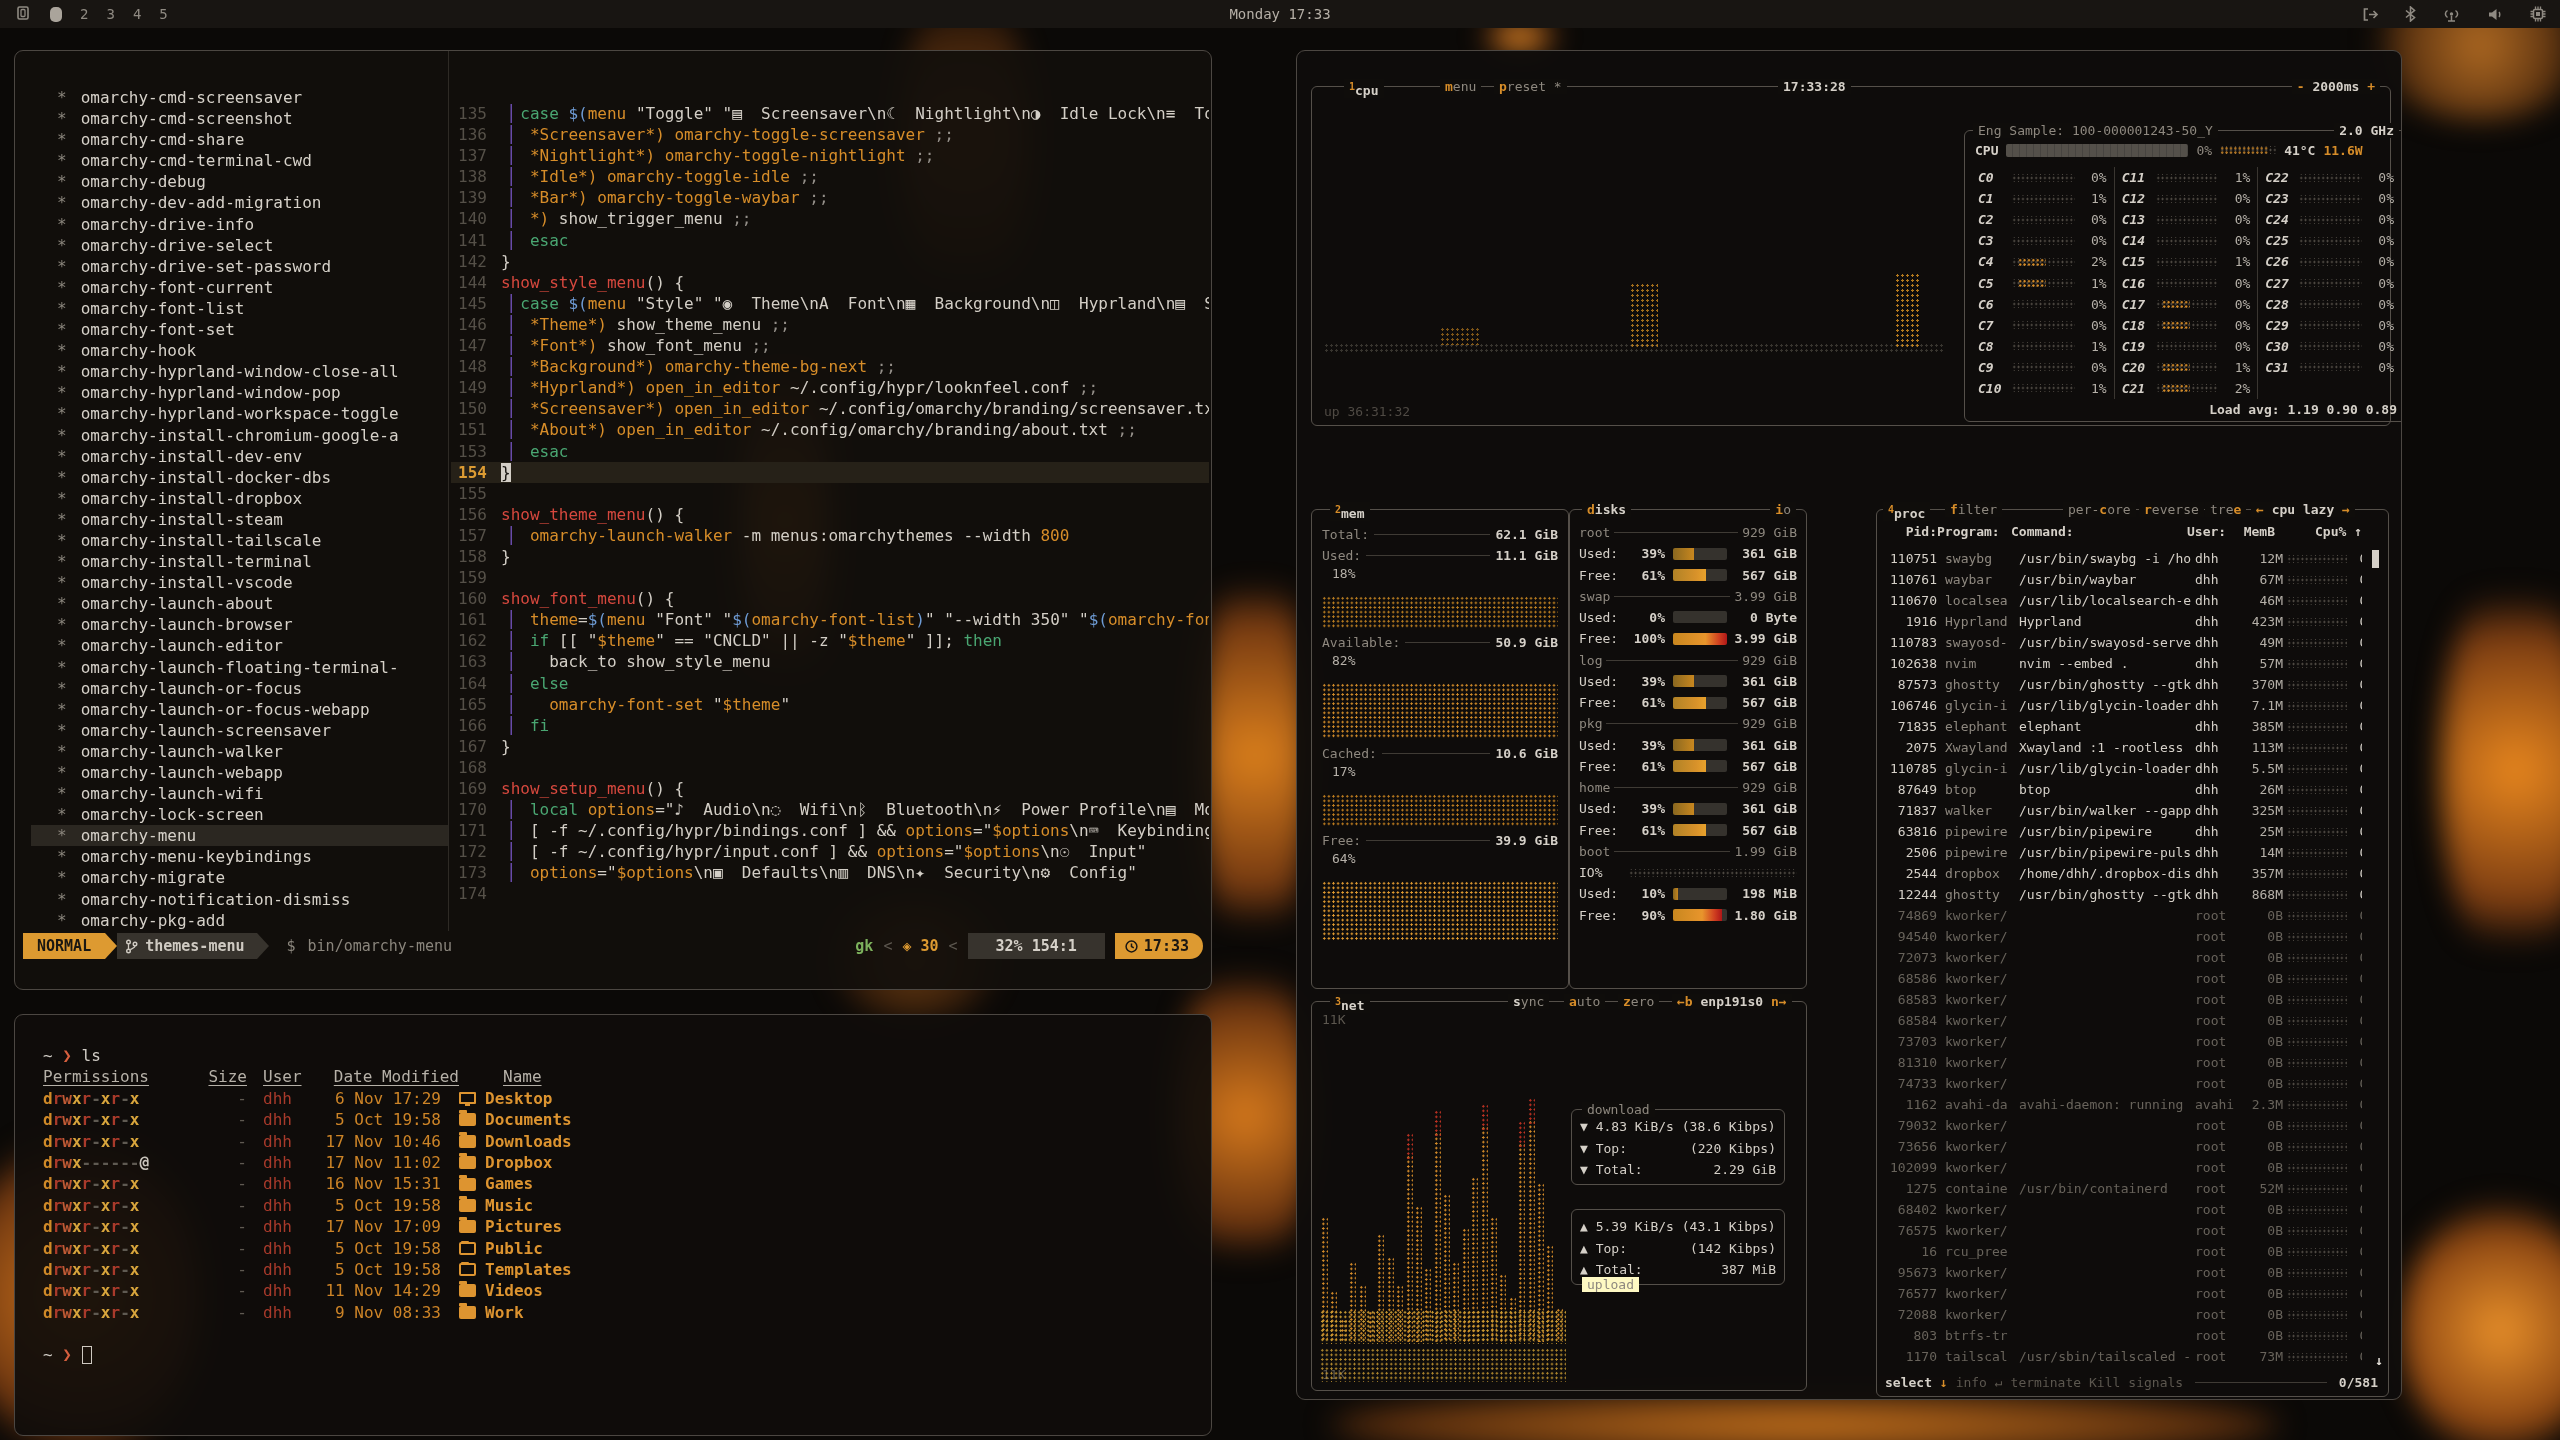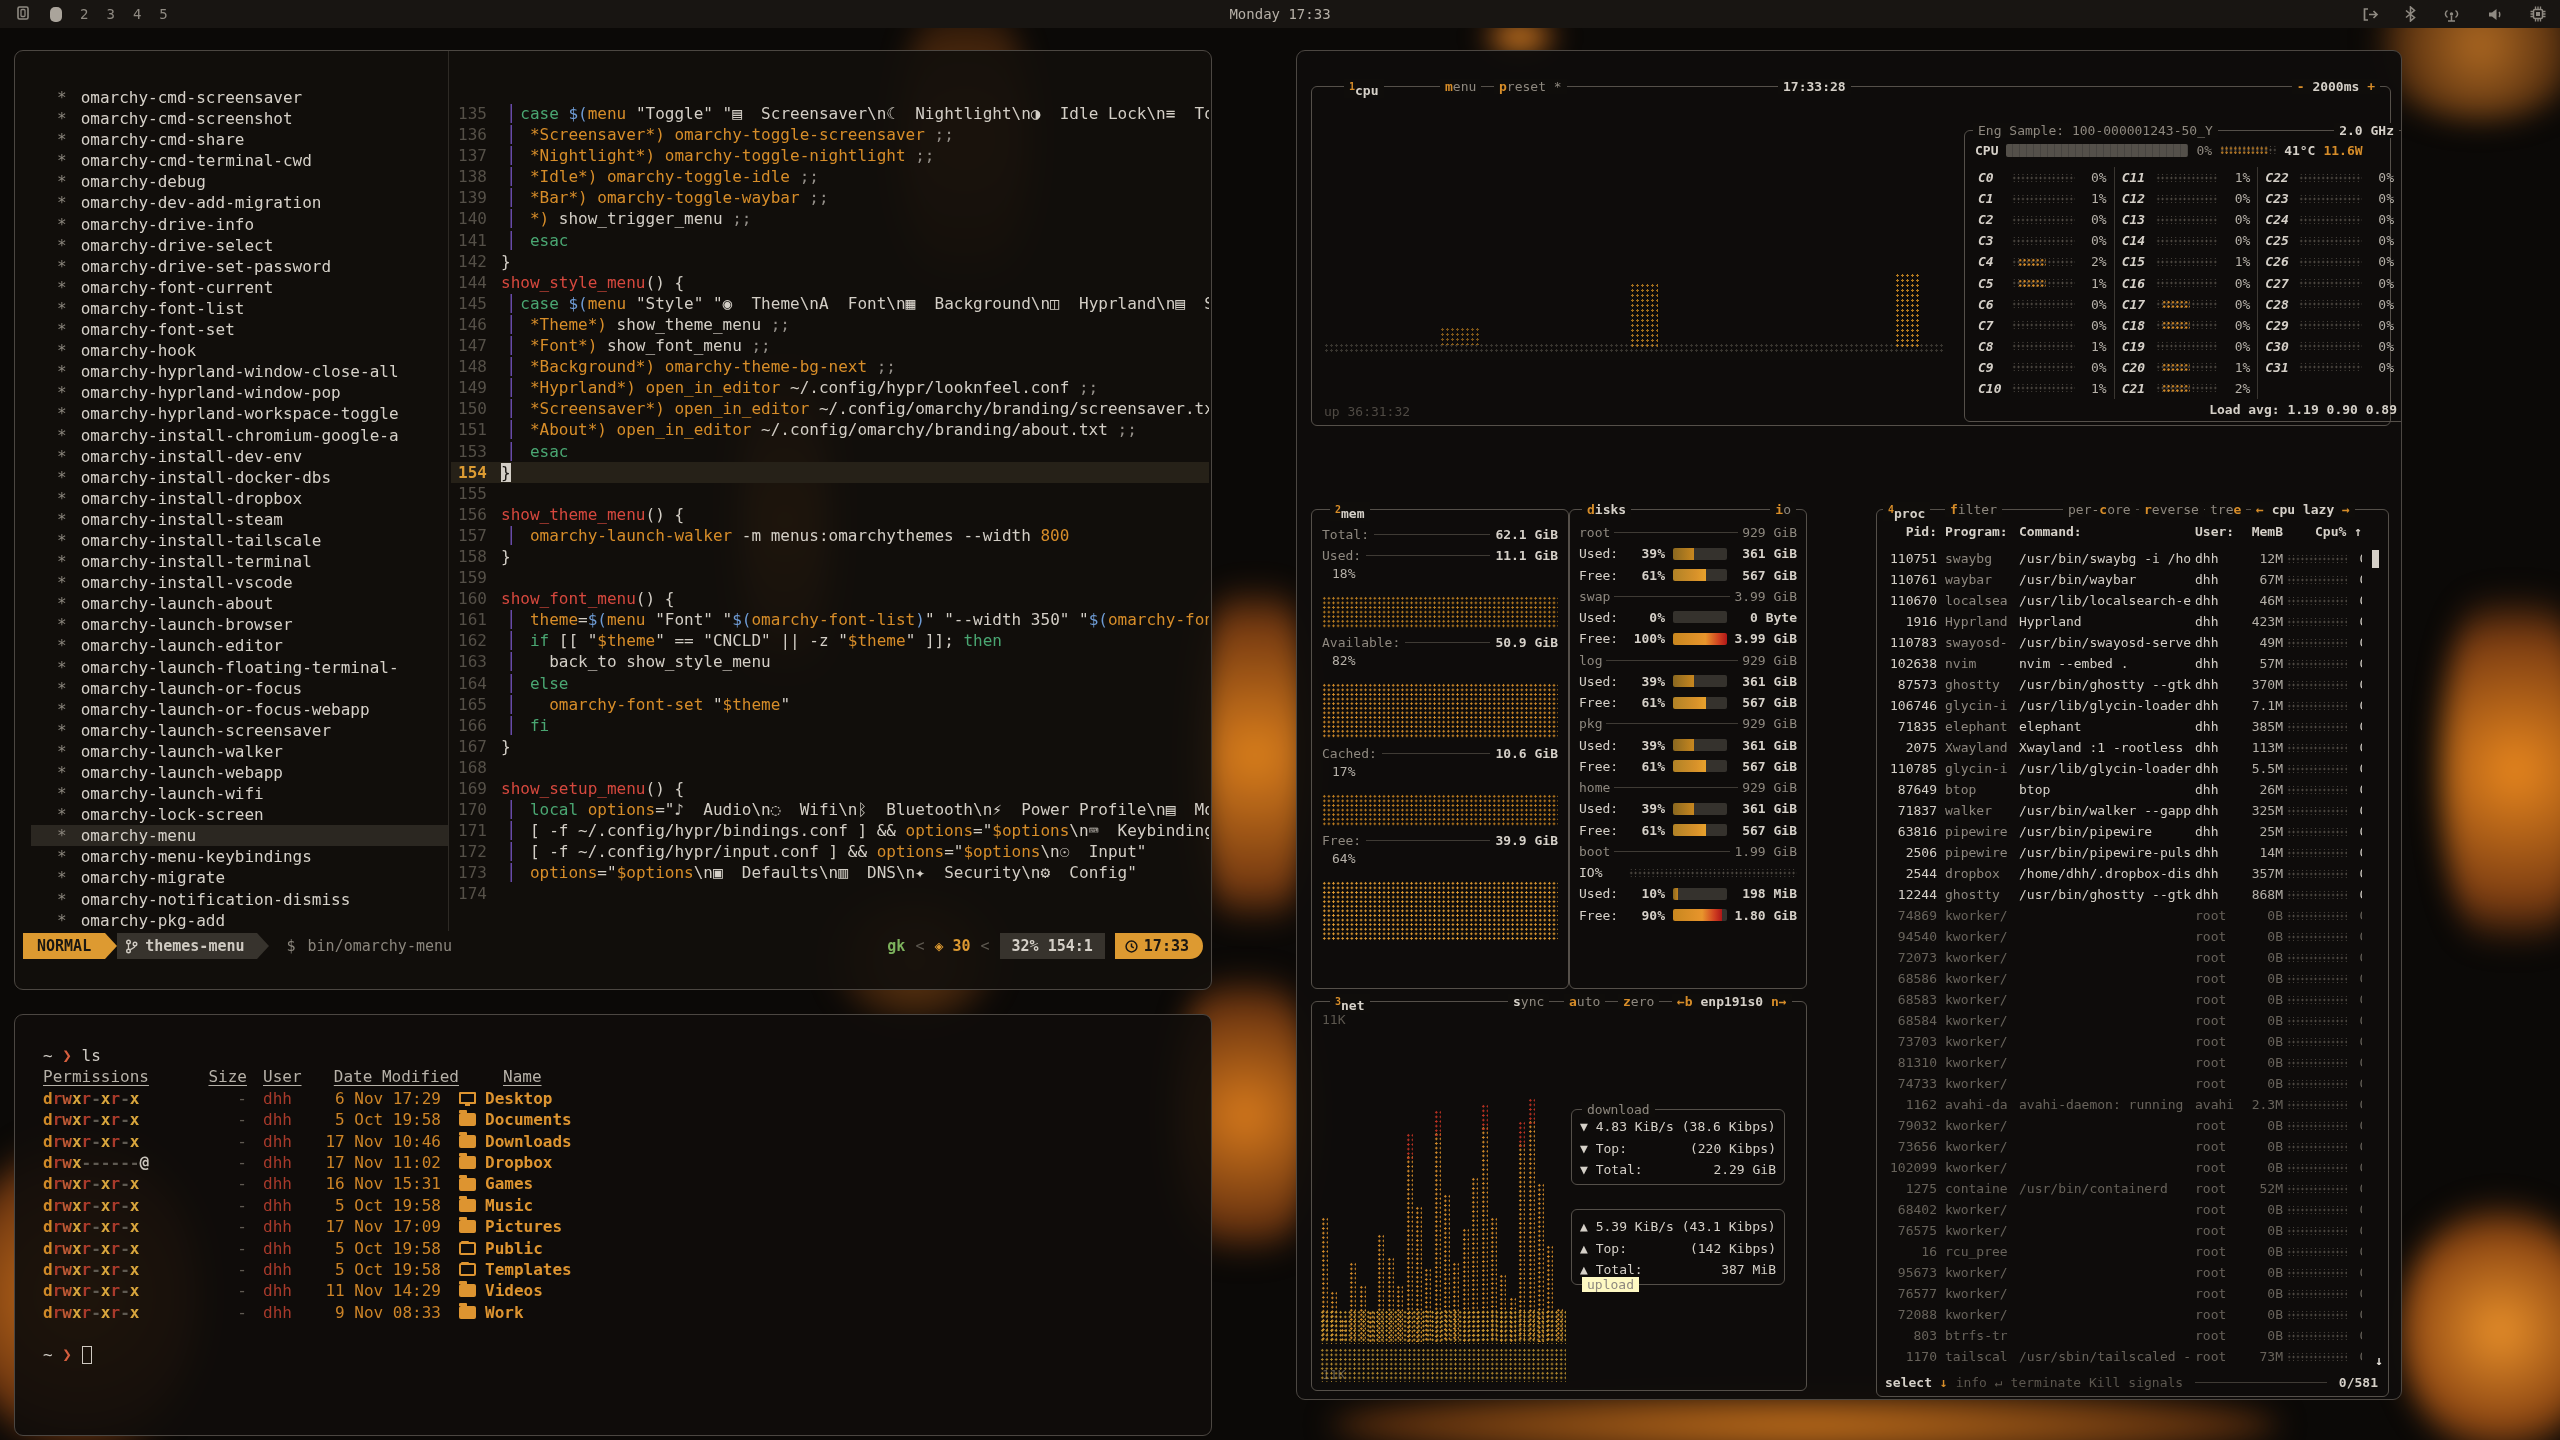--- a/index.html
+++ b/index.html
@@ -40,21 +40,21 @@
   .arrow-r { width:0; height:0; border-top:13px solid transparent; border-bottom:13px solid transparent; }
   .a1 { border-left:12px solid #dd9a31; }
   .sb-branch { background:#37332d; color:#cfcac2; height:26px; line-height:26px; padding:0 12px 0 8px; display:flex; align-items:center; gap:7px; }
   .a2 { border-left:12px solid #37332d; }
   .sb-path { color:#8a857c; margin-left:18px; font-weight:normal; }
   .sb-path b { color:#8a857c; margin-right:12px; font-weight:normal; }
   #sb-right { margin-left:auto; display:flex; align-items:center; gap:10px; }
   .sb-lang { color:#7cb15c; }
   .sb-sep { color:#5c574f; font-weight:normal; }
   .sb-badge { color:#dd9a31; }
-  .sb-pos { background:#37332d; color:#d5d0c8; padding:0 12px; height:26px; line-height:26px; }
+  .sb-pos { background:#37332d; color:#d5d0c8; padding:0 28px; height:26px; line-height:26px; }
   .sb-time { background:#dd9a31; color:#1a1712; padding:0 14px 0 10px; height:26px; line-height:26px;
     border-radius:0 13px 13px 0; display:flex; align-items:center; gap:6px; }
   
   #lsterm { left:14px; top:1014px; width:1198px; height:422px; background:rgba(16,13,11,0.93); }
   .lrow { height:21.4px; line-height:21.4px; font-size:16px; display:flex; padding-left:28px; white-space:pre; }
   .l-perm{width:158px}.l-size{width:46px;text-align:right;color:#5f5a52}.l-user{width:46px;margin-left:16px;color:#a93a2b}
   .l-date{width:132px;text-align:right;color:#cd8427}.l-icon{width:26px;margin-left:18px;display:flex;align-items:center}
   .l-name{color:#dd9430;font-weight:bold}
   .hdr span { color:#b6b1a8; text-decoration:underline; text-underline-offset:3px; }
   .hdr .l-icon{text-decoration:none}
@@ -125,21 +125,21 @@
   .prow { height:21px; display:flex; align-items:center; white-space:pre; overflow:hidden; }
   .p-pid{width:52px;text-align:right;flex:none}.p-prog{width:68px;margin-left:8px;color:#8e887f;flex:none;overflow:hidden}
   .p-cmd{width:172px;margin-left:6px;flex:none;overflow:hidden}.p-user{width:44px;margin-left:4px;flex:none}
   .p-mem{width:44px;text-align:right;flex:none;color:#b5b0a8}.p-meter{width:60px;margin:0 4px;flex:none}
   .p-cpu{width:32px;text-align:right;flex:none}
   .prow.pdim, .prow.pdim .p-prog, .prow.pdim .p-cmd, .prow.pdim .p-mem { color:#68635b; }
   #proc-foot { position:absolute; left:8px; right:10px; bottom:6px; display:flex; align-items:center; gap:8px; white-space:pre; }
   #proc-scroll { position:absolute; right:8px; top:38px; bottom:30px; width:8px; }
   #proc-thumb { position:absolute; top:2px; left:0; width:7px; height:18px; background:#d5d0c8; }
   #proc-darr { position:absolute; right:5px; bottom:28px; color:#e8e4dc; font-weight:bold; }
-  .h-pid{width:52px;text-align:right}.h-prog{width:68px;margin-left:8px}.h-cmd{width:172px;margin-left:6px}
+  .h-pid{width:52px;text-align:right}.h-prog{width:68px;}.h-cmd{width:172px;margin-left:6px}
   .h-user{width:44px;margin-left:4px}.h-mem{width:44px;text-align:right}.h-cpu{margin-left:auto}
 </style>
 </head>
 <body>
 
 <div>
   <div class="blob" style="left:1480px;top:20px;width:80px;height:34px;background:radial-gradient(circle,#e8902a,#8a4512 65%,transparent 78%)"></div>
   <div class="blob" style="left:1200px;top:540px;width:110px;height:430px;background:radial-gradient(circle,#e8871e,#7a3c12 60%,transparent 78%);opacity:.95"></div>
   <div class="blob" style="left:1175px;top:950px;width:140px;height:330px;background:radial-gradient(circle,#d77a1c,#6a3410 62%,transparent 80%)"></div>
   <div class="blob" style="left:2370px;top:-30px;width:220px;height:150px;background:radial-gradient(circle,#b06a22,#5a3210 60%,transparent 80%)"></div>

